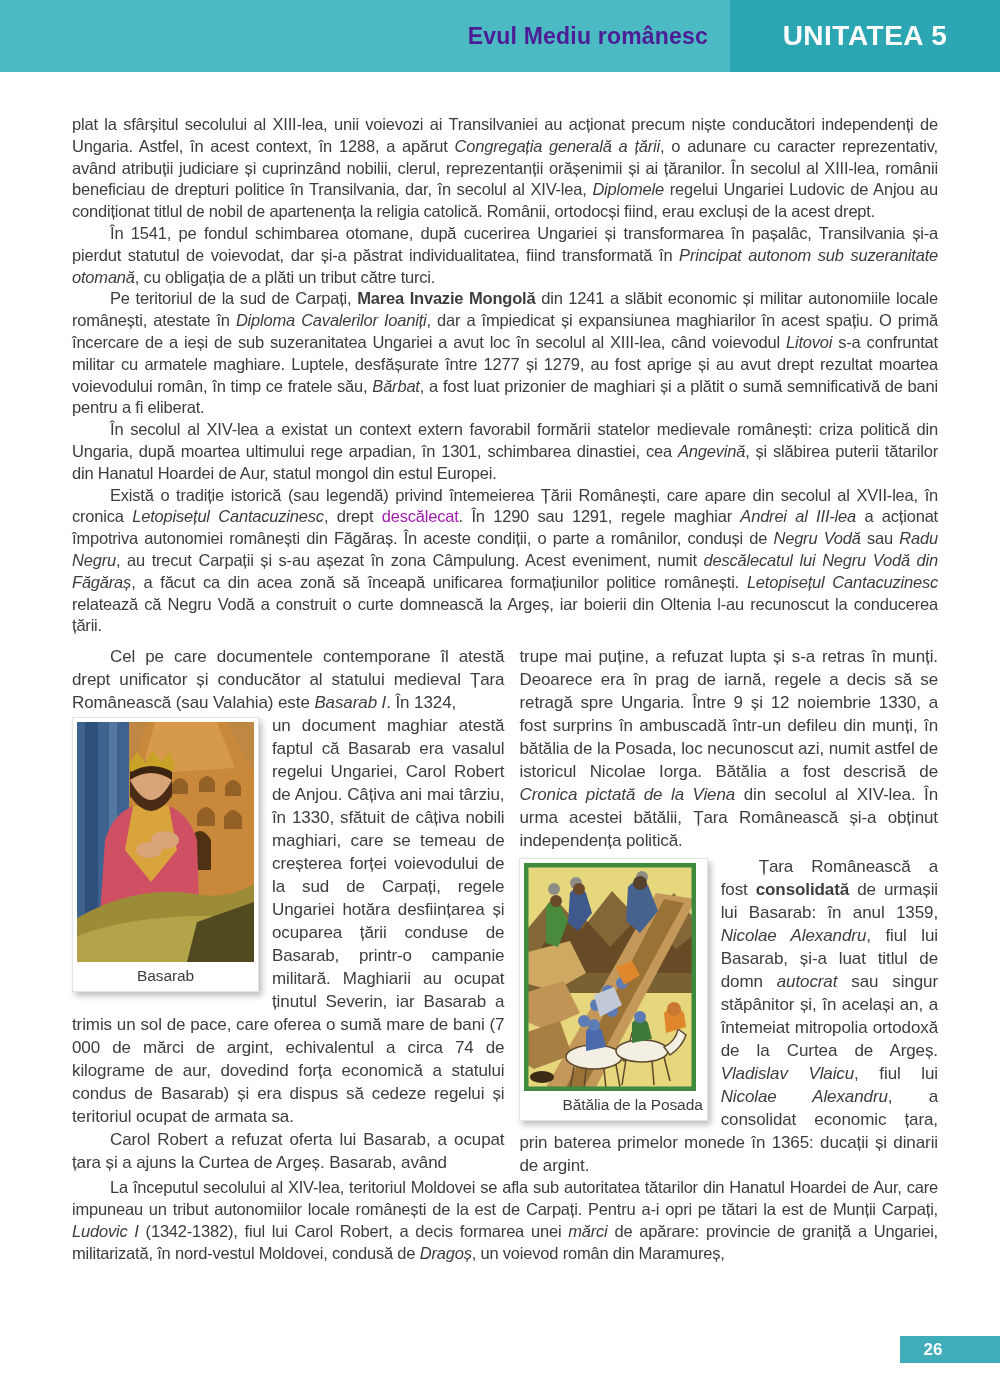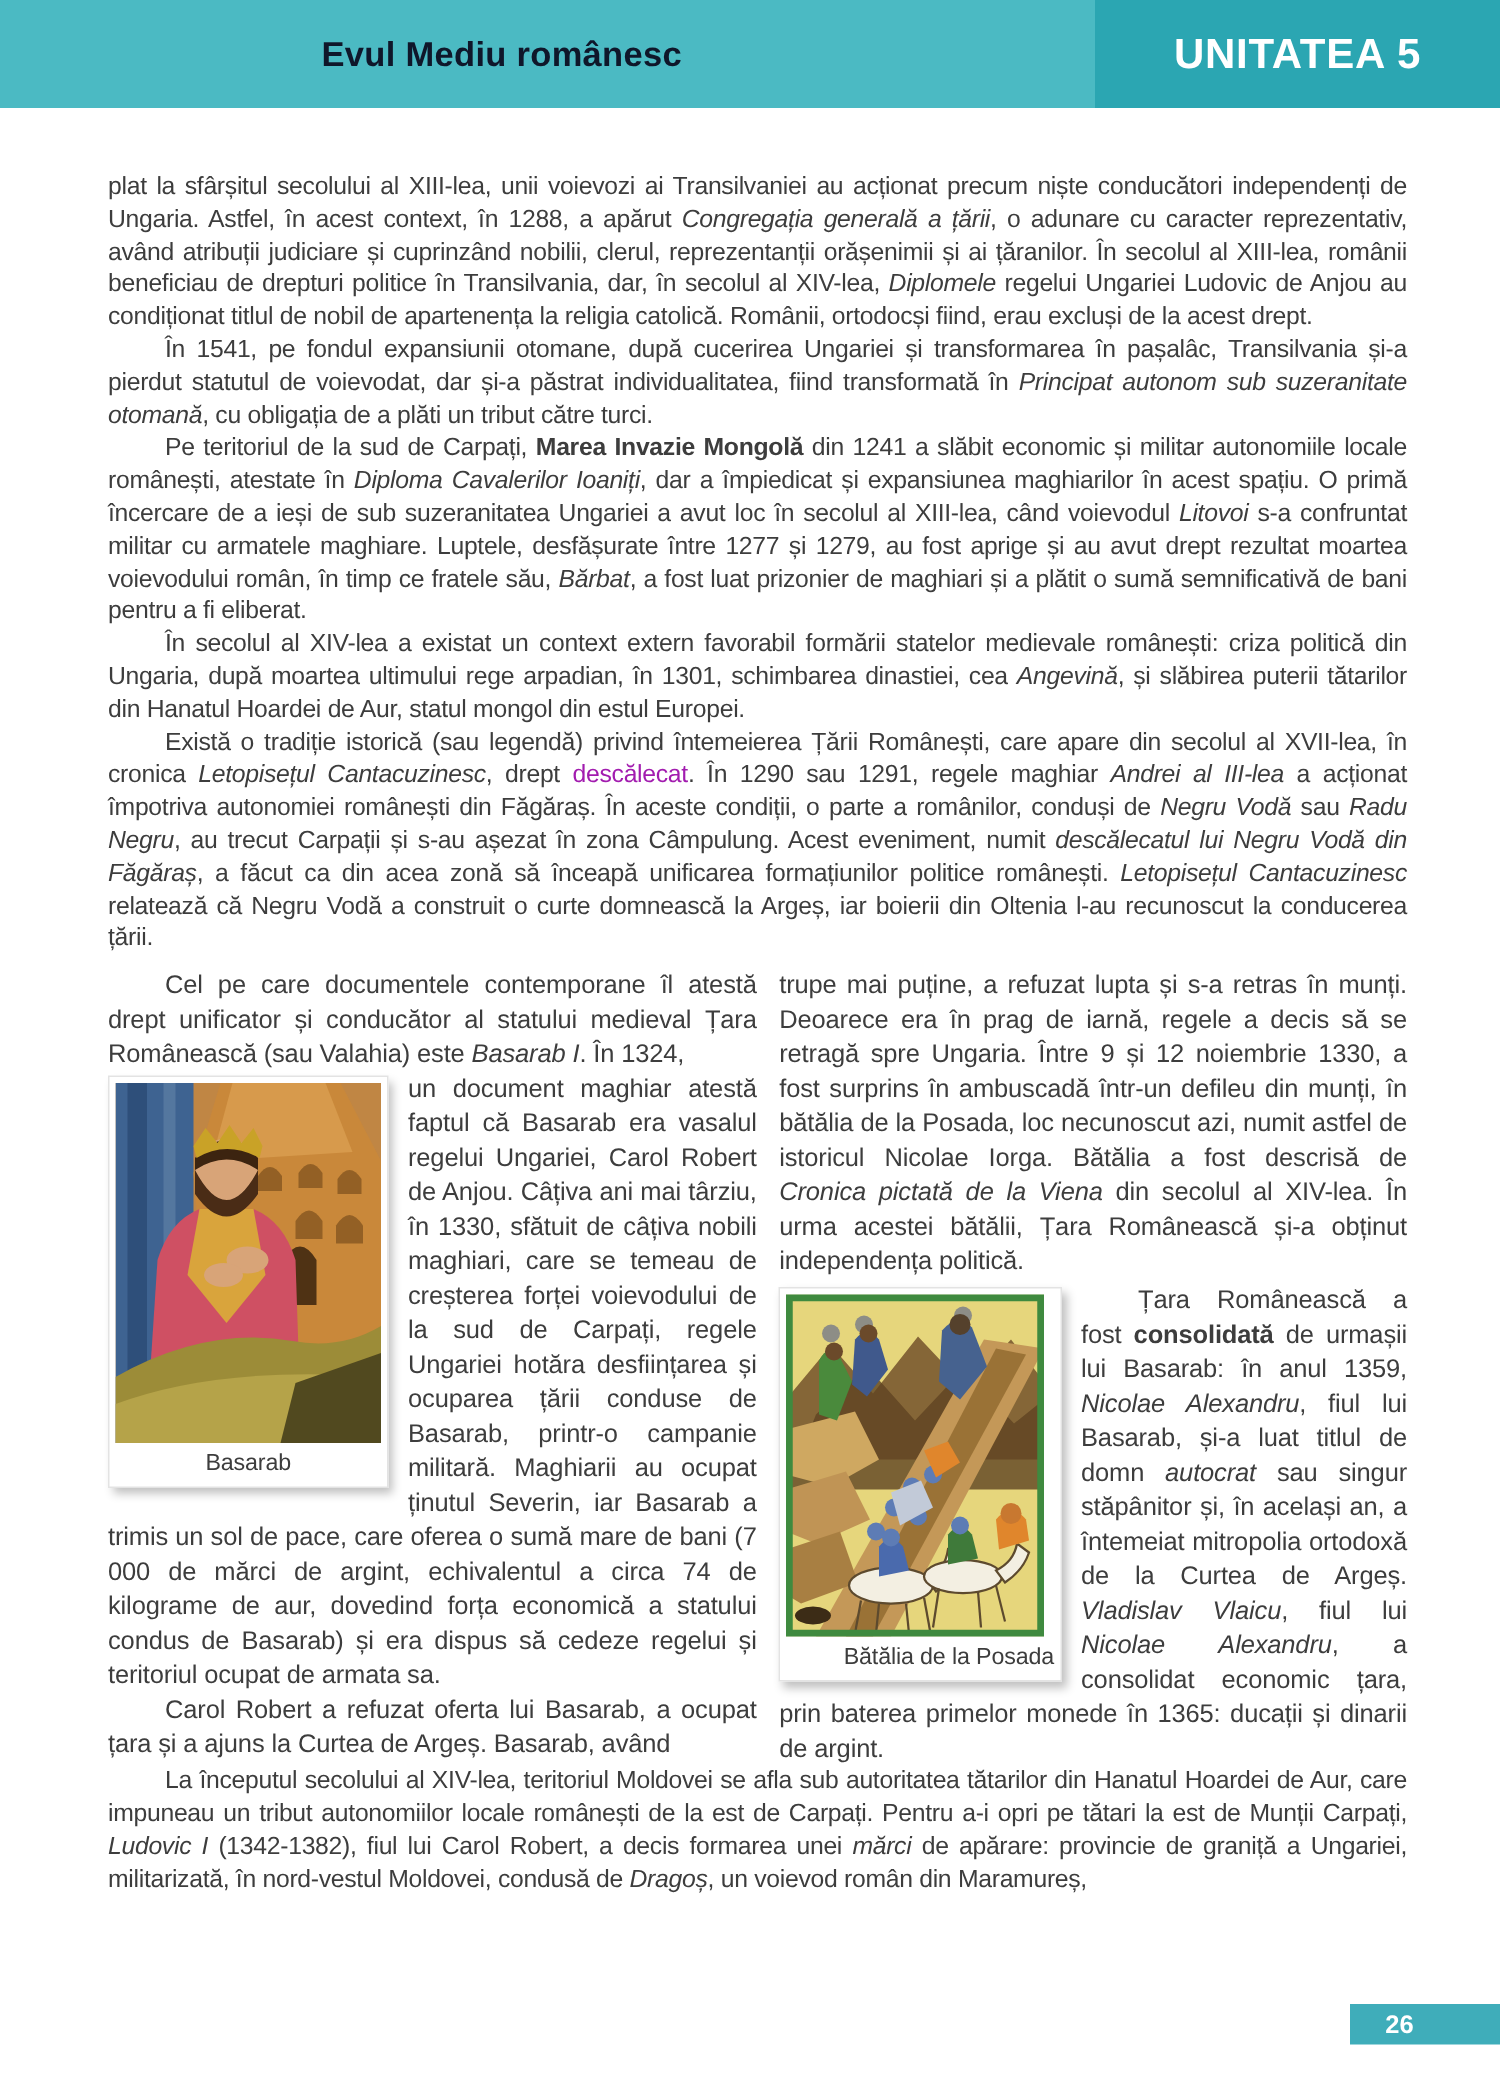--- a/index.html
+++ b/index.html
@@ -10,27 +10,27 @@
     overflow:hidden;
     font-family:"Liberation Sans","DejaVu Sans",sans-serif;
     color:#3d3d3d;
   }
   
   .banner{
     position:absolute;top:0;left:0;width:1000px;height:72px;
     background:#4bbac3;display:flex;align-items:center;
   }
   .banner-title{
-    flex:1;text-align:center;padding-right:22px;
-    color:#0f172a;font-size:23px;font-weight:700;letter-spacing:.2px;
+    flex:1;text-align:right;padding-right:22px;
+    color:#4c1d95;font-size:23px;font-weight:700;letter-spacing:.2px;
   }
   .unit-badge{
     width:270px;height:72px;background:#2ba6b2;
     display:flex;align-items:center;justify-content:center;
-    color:#ffffff;font-size:28px;font-weight:800;letter-spacing:.5px;margin-left:39px;
+    color:#ffffff;font-size:28px;font-weight:800;letter-spacing:.5px;
   }
   
   .content{
     position:absolute;top:72px;left:0;width:1000px;height:1280px;
     padding:42px 62px 0 72px;box-sizing:border-box;overflow:hidden;
   }
   .body-p{
     margin:0;font-size:16.5px;line-height:21.8px;text-align:justify;
     letter-spacing:-0.2px;
   }
@@ -74,21 +74,21 @@
 
   <div class="banner">
     <div class="banner-title">Evul Mediu românesc</div>
     <div class="unit-badge">UNITATEA 5</div>
   </div>
 
   <div class="content">
 
     <p class="body-p"><span><span>plat la sfârșitul secolului al XIII-lea, unii voievozi ai Transilvaniei au acționat precum niște conducători independenți de Ungaria. Astfel, în acest context, în 1288, a apărut </span><span class="seg-i">Congregația generală a țării</span><span>, o adunare cu caracter reprezentativ, având atribuții judiciare și cuprinzând nobilii, clerul, reprezentanții orășenimii și ai țăranilor. În secolul al XIII-lea, românii beneficiau de drepturi politice în Transilvania, dar, în secolul al XIV-lea, </span><span class="seg-i">Diplomele</span><span> regelui Ungariei Ludovic de Anjou au condiționat titlul de nobil de apartenența la religia catolică. Românii, ortodocși fiind, erau excluși de la acest drept.</span></span></p>
 
-    <p class="body-p indent"><span><span>În 1541, pe fondul expansiunii otomane, după cucerirea Ungariei și transformarea în pașalâc, Transilvania și-a pierdut statutul de voievodat, dar și-a păstrat individualitatea, fiind transformată în </span><span class="seg-i">Principat autonom sub suzeranitate otomană</span><span>, cu obligația de a plăti un tribut către turci.</span></span></p>
+    <p class="body-p indent"><span><span>În 1541, pe fondul schimbarea otomane, după cucerirea Ungariei și transformarea în pașalâc, Transilvania și-a pierdut statutul de voievodat, dar și-a păstrat individualitatea, fiind transformată în </span><span class="seg-i">Principat autonom sub suzeranitate otomană</span><span>, cu obligația de a plăti un tribut către turci.</span></span></p>
 
 
     <p class="body-p indent"><span><span>Pe teritoriul de la sud de Carpați, </span><span class="seg-b">Marea Invazie Mongolă</span><span> din 1241 a slăbit economic și militar autonomiile locale românești, atestate în </span><span class="seg-i">Diploma Cavalerilor Ioaniți</span><span>, dar a împiedicat și expansiunea maghiarilor în acest spațiu. O primă încercare de a ieși de sub suzeranitatea Ungariei a avut loc în secolul al XIII-lea, când voievodul </span><span class="seg-i">Litovoi</span><span> s-a confruntat militar cu armatele maghiare. Luptele, desfășurate între 1277 și 1279, au fost aprige și au avut drept rezultat moartea voievodului român, în timp ce fratele său, </span><span class="seg-i">Bărbat</span><span>, a fost luat prizonier de maghiari și a plătit o sumă semnificativă de bani pentru a fi eliberat.</span></span></p>
 
     <p class="body-p indent"><span><span>În secolul al XIV-lea a existat un context extern favorabil formării statelor medievale românești: criza politică din Ungaria, după moartea ultimului rege arpadian, în 1301, schimbarea dinastiei, cea </span><span class="seg-i">Angevină</span><span>, și slăbirea puterii tătarilor din Hanatul Hoardei de Aur, statul mongol din estul Europei.</span></span></p>
 
     <p class="body-p indent"><span><span>Există o tradiție istorică (sau legendă) privind întemeierea Țării Românești, care apare din secolul al XVII-lea, în cronica </span><span class="seg-i">Letopisețul Cantacuzinesc</span><span>, drept </span><span class="seg-g">descălecat</span><span>. În 1290 sau 1291, regele maghiar </span><span class="seg-i">Andrei al III-lea</span><span> a acționat împotriva autonomiei românești din Făgăraș. În aceste condiții, o parte a românilor, conduși de </span><span class="seg-i">Negru Vodă</span><span> sau </span><span class="seg-i">Radu Negru</span><span>, au trecut Carpații și s-au așezat în zona Câmpulung. Acest eveniment, numit </span><span class="seg-i">descălecatul lui Negru Vodă din Făgăraș</span><span>, a făcut ca din acea zonă să înceapă unificarea formațiunilor politice românești. </span><span class="seg-i">Letopisețul Cantacuzinesc</span><span> relatează că Negru Vodă a construit o curte domnească la Argeș, iar boierii din Oltenia l-au recunoscut la conducerea țării.</span></span></p>
 
     <div class="two-col">
 

